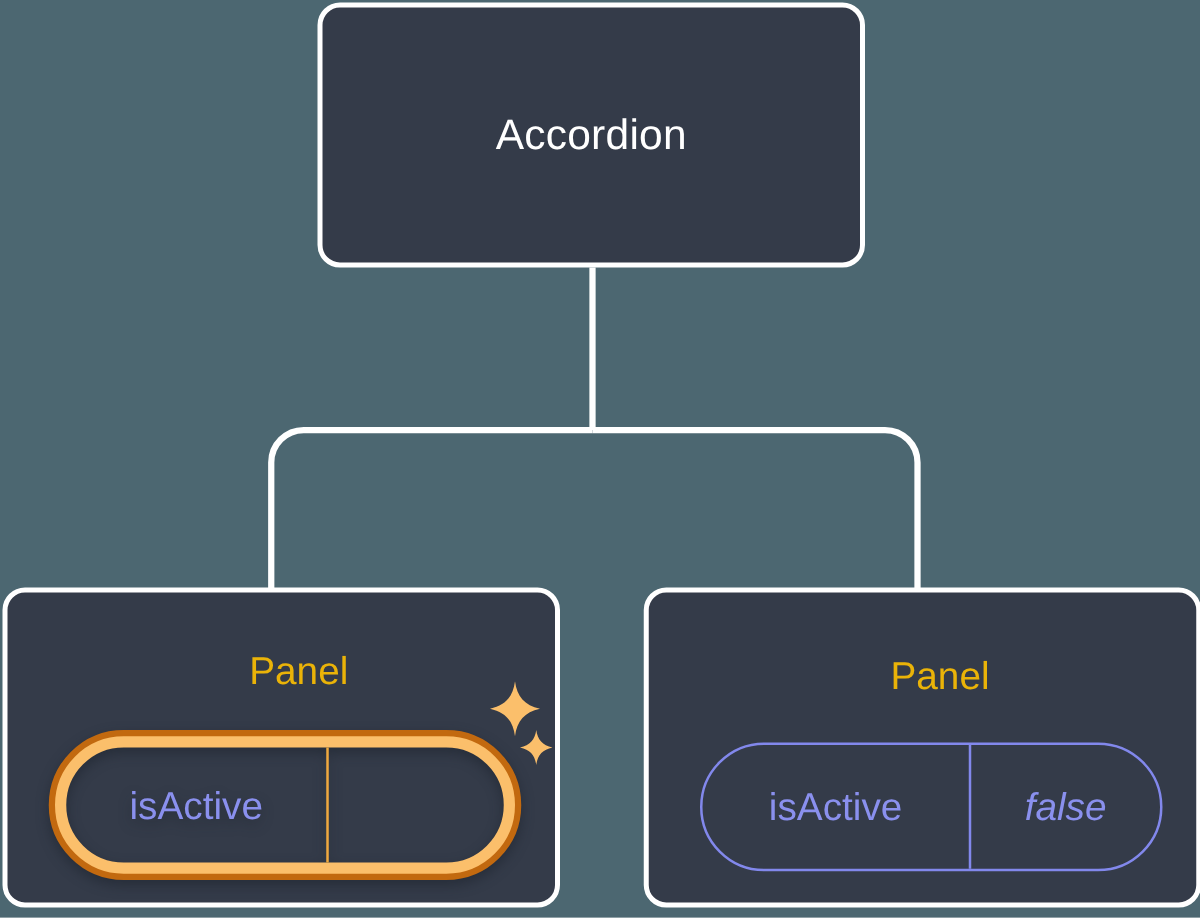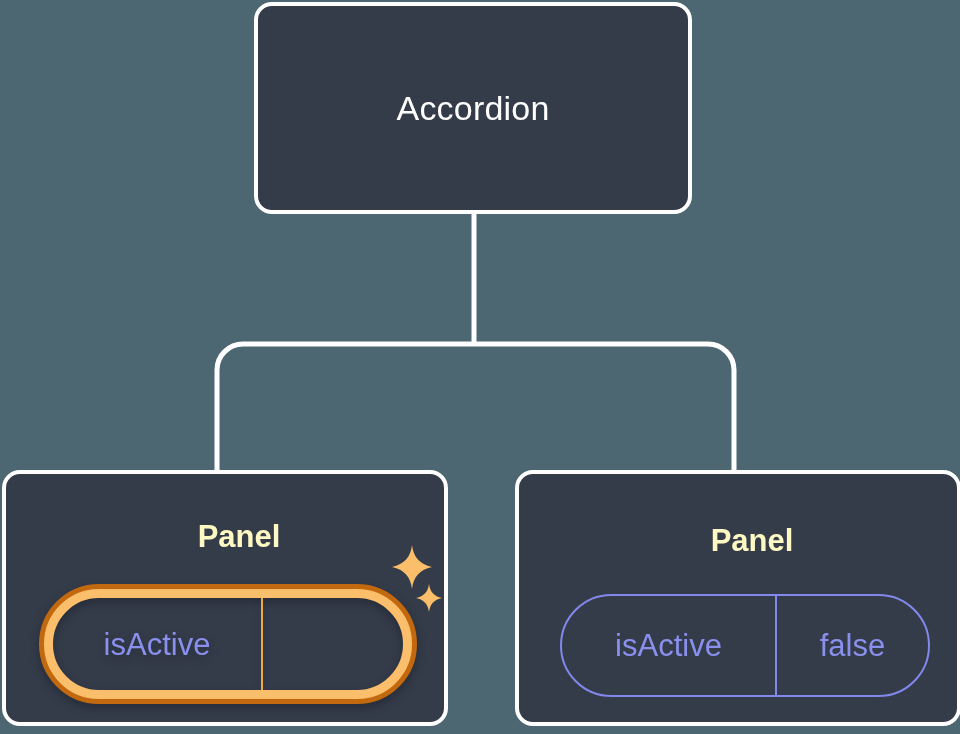--- a/index.html
+++ b/index.html
@@ -68,23 +68,23 @@
 
   .node-panel-left  { left: 2px; }
   .node-panel-right { left: 515px; }
 
   .panel-title {
     position: absolute;
     left: 0;
     right: 0;
     top: 47px;
     text-align: center;
-    color: #fef9c3;
+    color: #eab308;
     font-size: 31px;
-    font-weight: 700;
+    font-weight: 400;
     line-height: 1;
     padding-left: 28px;
   }
 
   .panel-title-right { top: 51px; }
 
   
   .pill {
     position: absolute;
     box-sizing: border-box;
@@ -112,20 +112,21 @@
     line-height: 1;
   }
 
   .pill-plain .pill-key {
     width: 213px;
     border-right: 2px solid #8288ec;
   }
 
   .pill-plain .pill-val {
     flex: 1;
+    font-style: italic;
   }
 
   
   .pill-highlight-wrap {
     position: absolute;
     left: 33px;
     top: 110px;
     width: 378px;
     height: 120px;
     filter: drop-shadow(0 4px 5px rgba(20, 26, 36, 0.45));

